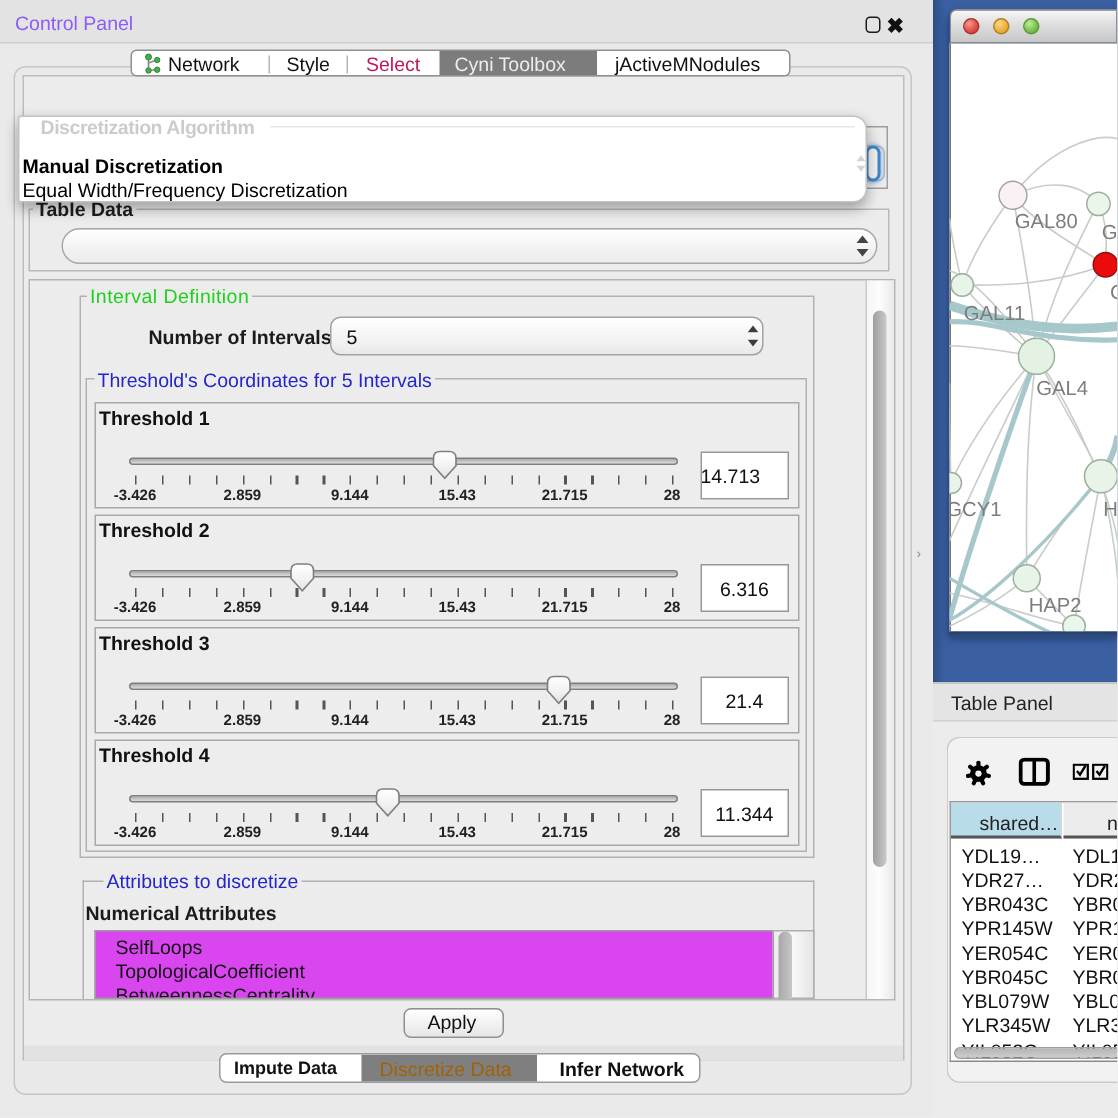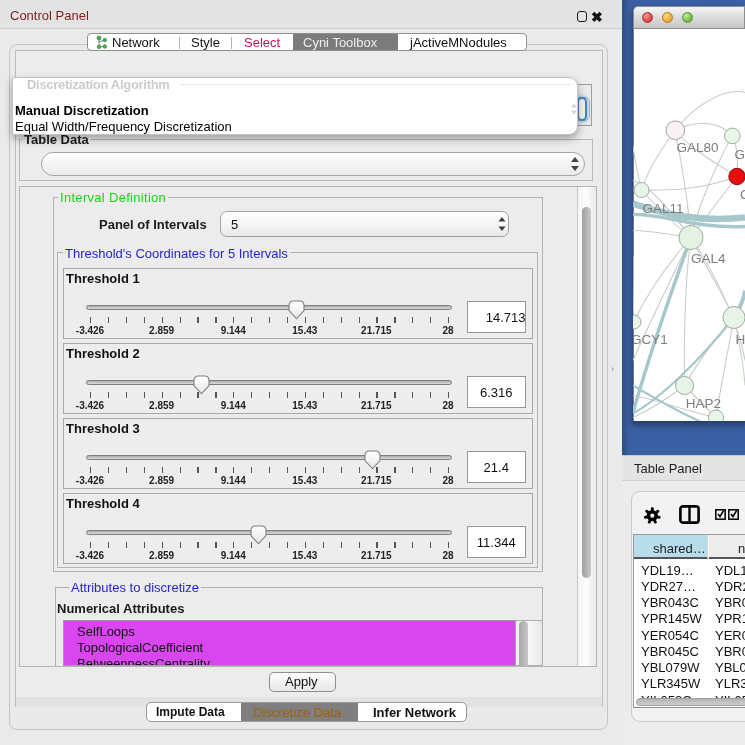--- a/index.html
+++ b/index.html
@@ -7,21 +7,21 @@
   body { font-family:"Liberation Sans", sans-serif; background:#ececec; position:relative; }
   .abs { position:absolute; }
   .lbl { position:absolute; white-space:nowrap; }
 </style>
 </head>
 <body>
 
 <div class="abs" id="cpanel" style="left:0;top:0;width:622px;height:745px;background:#eaeaea;">
 
   <div class="abs" style="left:0;top:0;width:622px;height:29px;background:#e3e3e3;border-bottom:1px solid #cfcfcf;"></div>
-  <div class="lbl" style="left:10px;top:8px;font-size:13px;color:#7f1d1d;">Control Panel</div>
+  <div class="lbl" style="left:10px;top:8px;font-size:13px;color:#8b5cf6;">Control Panel</div>
   <div class="abs" style="left:576.5px;top:11px;width:10.5px;height:10.5px;border:1.6px solid #1a1a1a;border-radius:3px;"></div>
   <div class="lbl" style="left:591px;top:9px;font-size:14px;font-weight:900;color:#111;">✖</div>
 
   <div class="abs" style="left:9px;top:44px;width:599px;height:686px;background:#e9e9e9;border:1px solid #c6c6c6;border-radius:8px;"></div>
 
   <div class="abs" style="left:15px;top:50px;width:588px;height:657px;background:#ececec;border:1px solid #bdbdbd;"></div>
 
   <div class="abs" style="left:87px;top:33px;width:440px;height:18px;background:#fff;border:1px solid #8f8f8f;border-radius:4px;overflow:hidden;">
     <div class="abs" style="left:204.5px;top:0;width:105px;height:18px;background:#7c7c7c;"></div>
     <div class="abs" style="left:91px;top:3px;width:1px;height:12px;background:#b5b5b5;"></div>
@@ -51,21 +51,21 @@
     <path d="M6 1 L10 6 L2 6 Z" fill="#444"></path>
       <path d="M6 15 L10 10 L2 10 Z" fill="#444"></path>
   </svg>
 
   <div class="abs" style="left:19px;top:186px;width:578px;height:481px;border:1px solid #b5b5b5;background:#ececec;"></div>
   <div class="abs" style="left:577px;top:187px;width:19px;height:479px;background:linear-gradient(to right,#f5f5f5,#fdfdfd 45%,#e9e9e9);border-left:1px solid #c9c9c9;"></div>
   <div class="abs" style="left:582px;top:207px;width:8.5px;height:371px;background:linear-gradient(to right,#9f9f9f,#c9c9c9);border-radius:4.5px;"></div>
 
   <div class="abs" style="left:52.5px;top:197px;width:490px;height:375px;border:1px solid #b2b2b2;"></div>
   <div class="lbl" style="left:58px;top:190px;font-size:13px;letter-spacing:0.3px;color:#1dd11d;background:#ececec;padding:0 2px;">Interval Definition</div>
-  <div class="lbl" style="left:99px;top:217px;font-size:13px;font-weight:bold;color:#1b1b1b;">Panel of Intervals</div>
+  <div class="lbl" style="left:99px;top:217px;font-size:13px;font-weight:bold;color:#1b1b1b;">Number of Intervals</div>
   <div class="abs" style="left:220px;top:211px;width:289px;height:26px;background:linear-gradient(#ffffff,#f4f4f4 55%,#e9e9e9);border:1px solid #a2a2a2;border-radius:7px;"></div>
   <div class="lbl" style="left:231px;top:217px;font-size:13px;color:#111;">5</div>
   <svg class="abs" style="left:497px;top:216px;" width="10" height="16" viewBox="0 0 10 16">
     <path d="M5 1 L8.5 5.5 L1.5 5.5 Z" fill="#3c3c3c"></path>
       <path d="M5 15 L8.5 10.5 L1.5 10.5 Z" fill="#3c3c3c"></path>
   </svg>
 
   <div class="abs" style="left:56.5px;top:252px;width:481px;height:316px;border:1px solid #b2b2b2;"></div>
   <div class="lbl" style="left:63px;top:246px;font-size:13px;color:#2525cc;background:#ececec;padding:0 2px;">Threshold's Coordinates for 5 Intervals</div>
 
@@ -103,21 +103,21 @@
     <path d="M1 5.5 Q1 1 5.5 1 L11.5 1 Q16 1 16 5.5 L16 10.5 L8.5 18.8 L1 10.5 Z" fill="url(#tg1)" stroke="#7f7f7f" stroke-width="1.1"></path>
     <defs>
         <linearGradient id="tg1" x1="0" y1="0" x2="0" y2="1">
           <stop offset="0" stop-color="#ffffff"></stop>
           <stop offset="0.55" stop-color="#f2f2f2"></stop>
           <stop offset="1" stop-color="#e2e2e2"></stop>
         </linearGradient>
       </defs>
   </svg>
   <div class="abs" style="left:467px;top:300.5px;width:58.5px;height:32px;background:#fff;border:1px solid #979797;"></div>
-  <div class="lbl" style="left:467px;top:309.5px;width:58.5px;text-align:right;font-size:13px;color:#111;">14.713</div>
+  <div class="lbl" style="left:467px;top:309.5px;width:58.5px;text-align:left;font-size:13px;color:#111;">14.713</div>
 
   <div class="abs" style="left:63px;top:342.5px;width:470px;height:71.5px;border:1px solid #a8a8a8;background:#ededed;"></div>
   <div class="lbl" style="left:66px;top:346.0px;font-size:13px;font-weight:bold;color:#111;">Threshold 2</div>
   <div class="abs" style="left:86px;top:380.0px;width:366px;height:4.5px;background:linear-gradient(#ababab,#dcdcdc);border:1px solid #7e7e7e;border-radius:3px;"></div>
   <div class="abs" style="left:90.0px;top:391.5px;width:1.3px;height:6px;background:#555;"></div>
     <div class="abs" style="left:107.9px;top:391.5px;width:1.3px;height:6px;background:#555;"></div>
     <div class="abs" style="left:125.8px;top:391.5px;width:1.3px;height:6px;background:#555;"></div>
     <div class="abs" style="left:143.7px;top:391.5px;width:1.3px;height:6px;background:#555;"></div>
     <div class="abs" style="left:161.6px;top:391.5px;width:1.3px;height:6px;background:#555;"></div>
     <div class="abs" style="left:179.5px;top:391.5px;width:1.3px;height:6px;background:#555;"></div>

